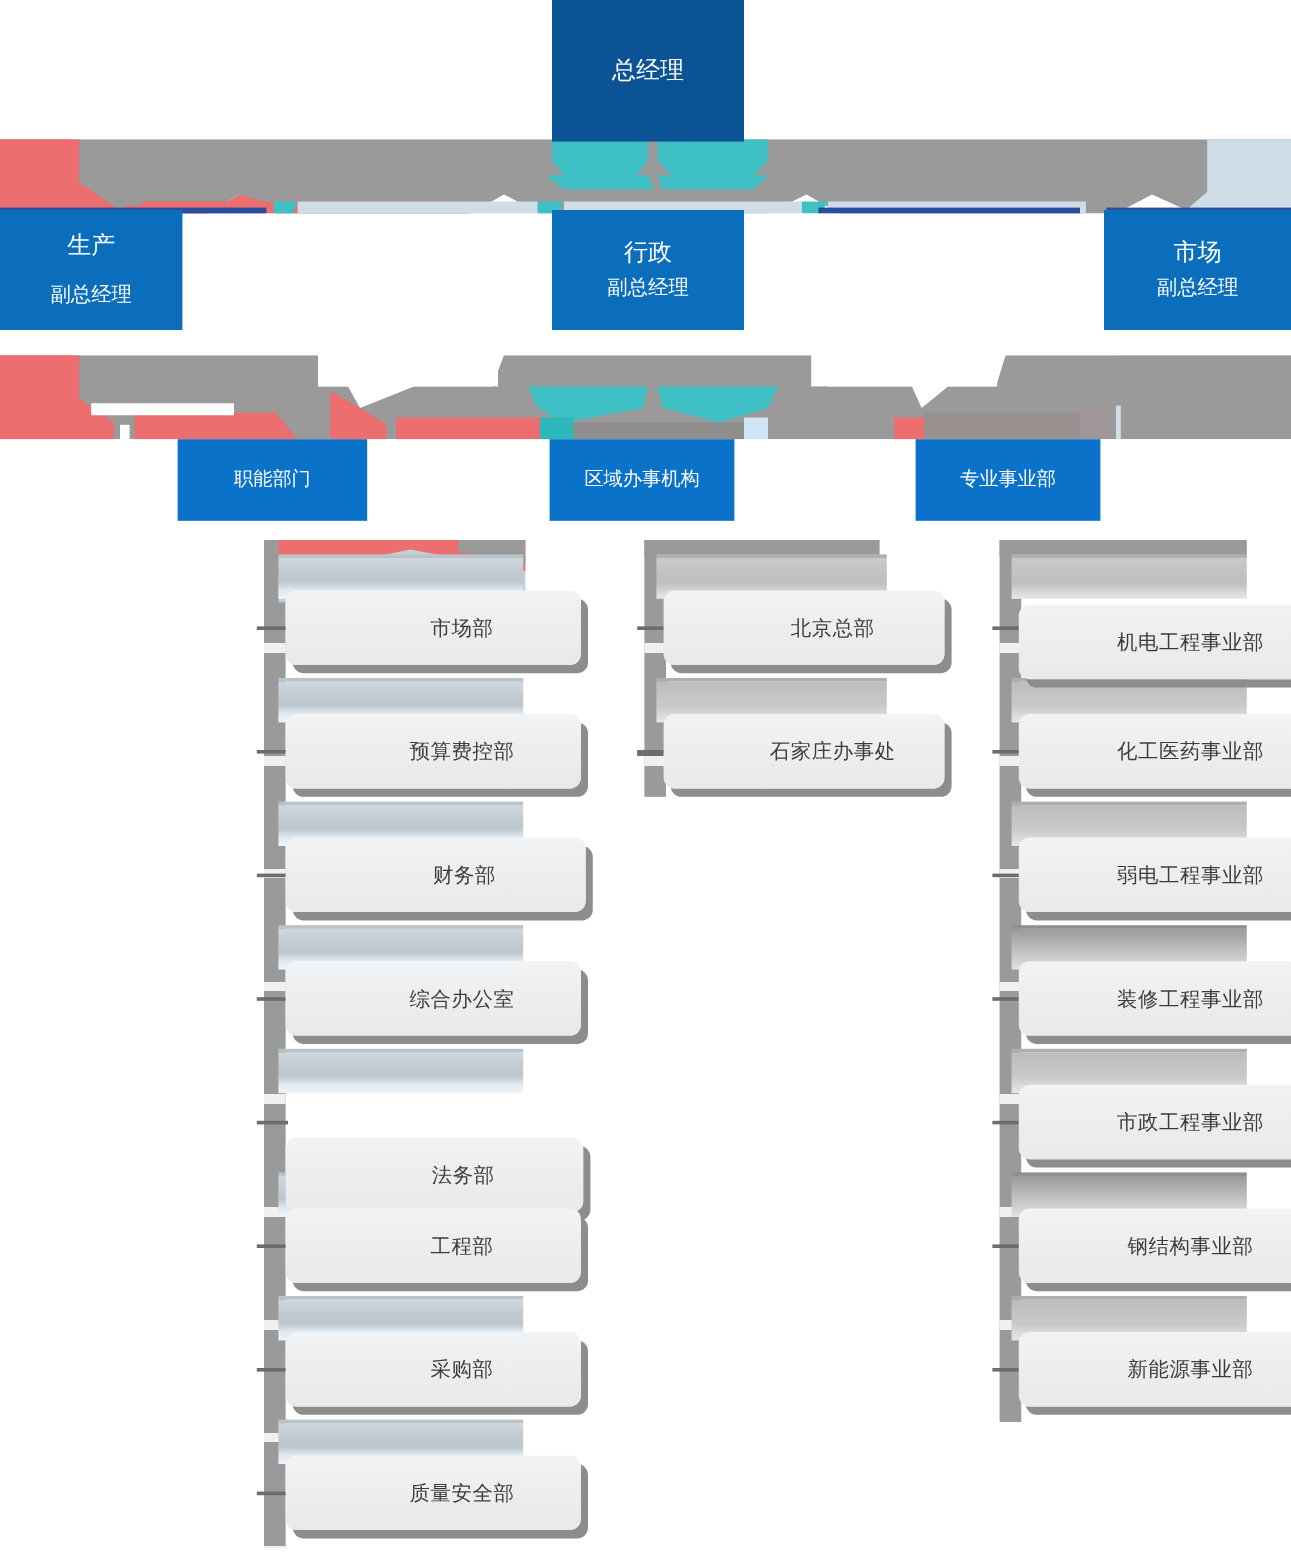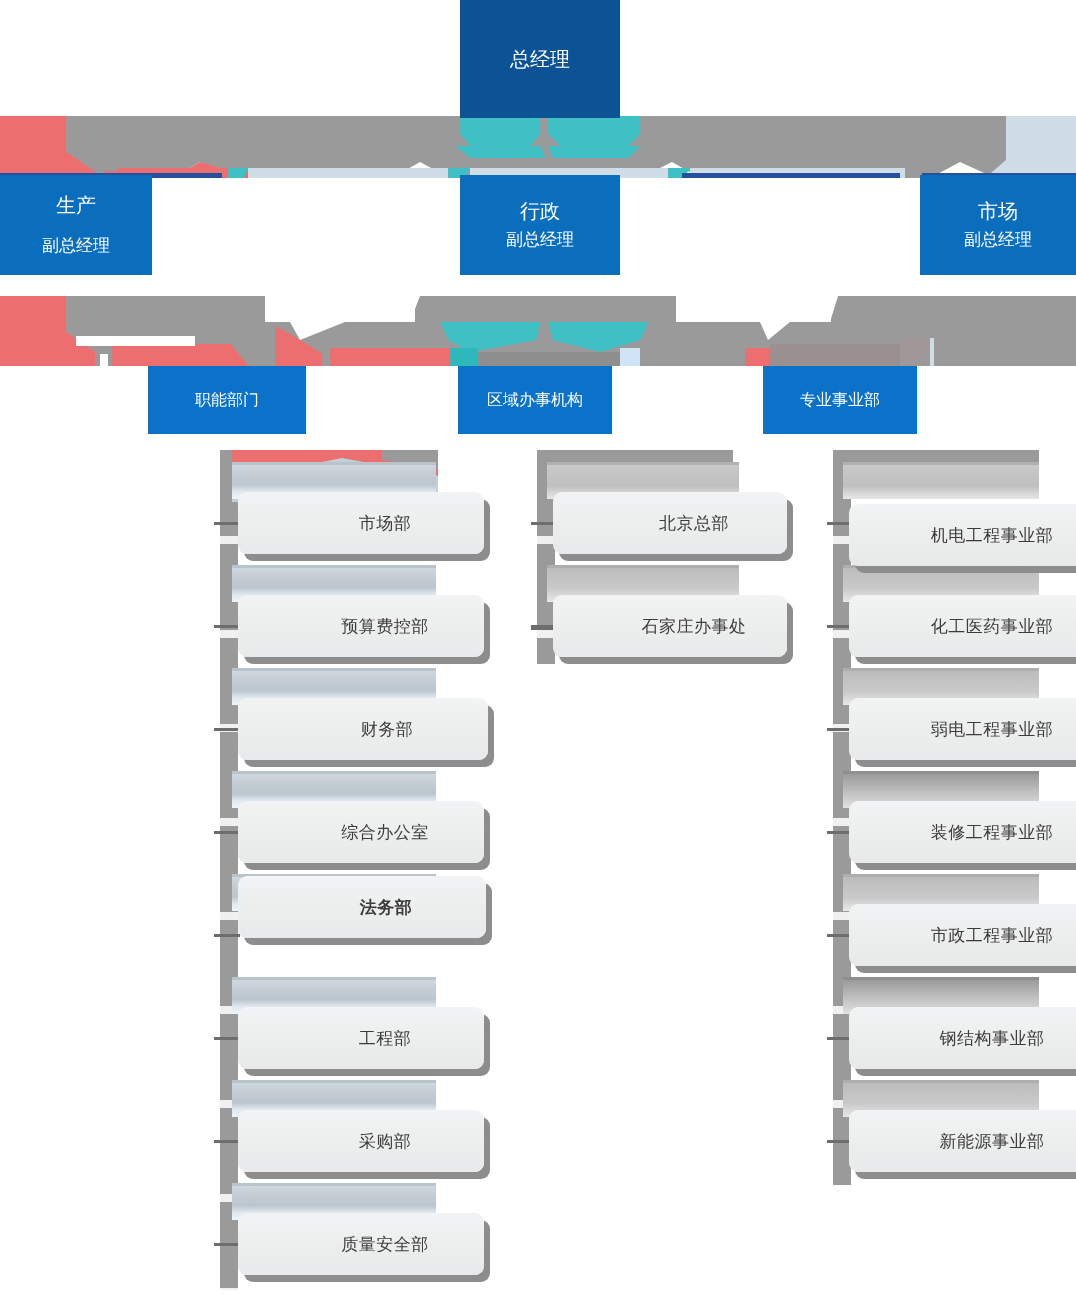--- a/index.html
+++ b/index.html
@@ -260,21 +260,21 @@
     <div class="leaf" style="left: 238px; top: 698px; width: 202px;">
       <span>财务部</span>
     </div>
     <div class="stub" style="left: 232px; top: 771px; width: 204px;"></div>
     <div class="tick" style="left: 214px; top: 831px; width: 26px;"></div>
     <div class="leaf" style="left: 238px; top: 801px; width: 198px;">
       <span>综合办公室</span>
     </div>
     <div class="stub" style="left: 232px; top: 874px; width: 204px;"></div>
     <div class="tick" style="left: 214px; top: 934px; width: 26px;"></div>
-    <div class="leaf" style="left: 238px; top: 876px; width: 200px; font-weight: bold;">
+    <div class="leaf" style="left: 238px; top: 948px; width: 200px;">
       <span>法务部</span>
     </div>
     <div class="stub" style="left: 232px; top: 977px; width: 204px;"></div>
     <div class="tick" style="left: 214px; top: 1037px; width: 26px;"></div>
     <div class="leaf" style="left: 238px; top: 1007px; width: 198px;">
       <span>工程部</span>
     </div>
     <div class="stub" style="left: 232px; top: 1080px; width: 204px;"></div>
     <div class="tick" style="left: 214px; top: 1140px; width: 26px;"></div>
     <div class="leaf" style="left: 238px; top: 1110px; width: 198px;">

